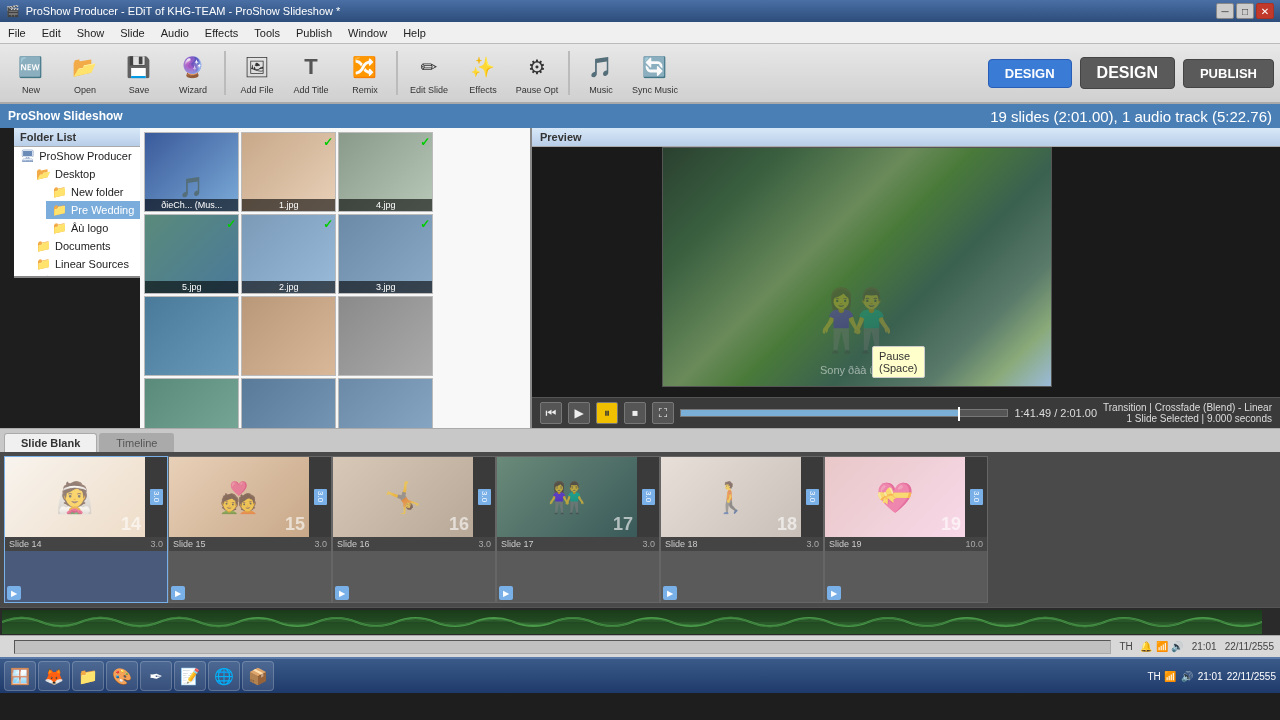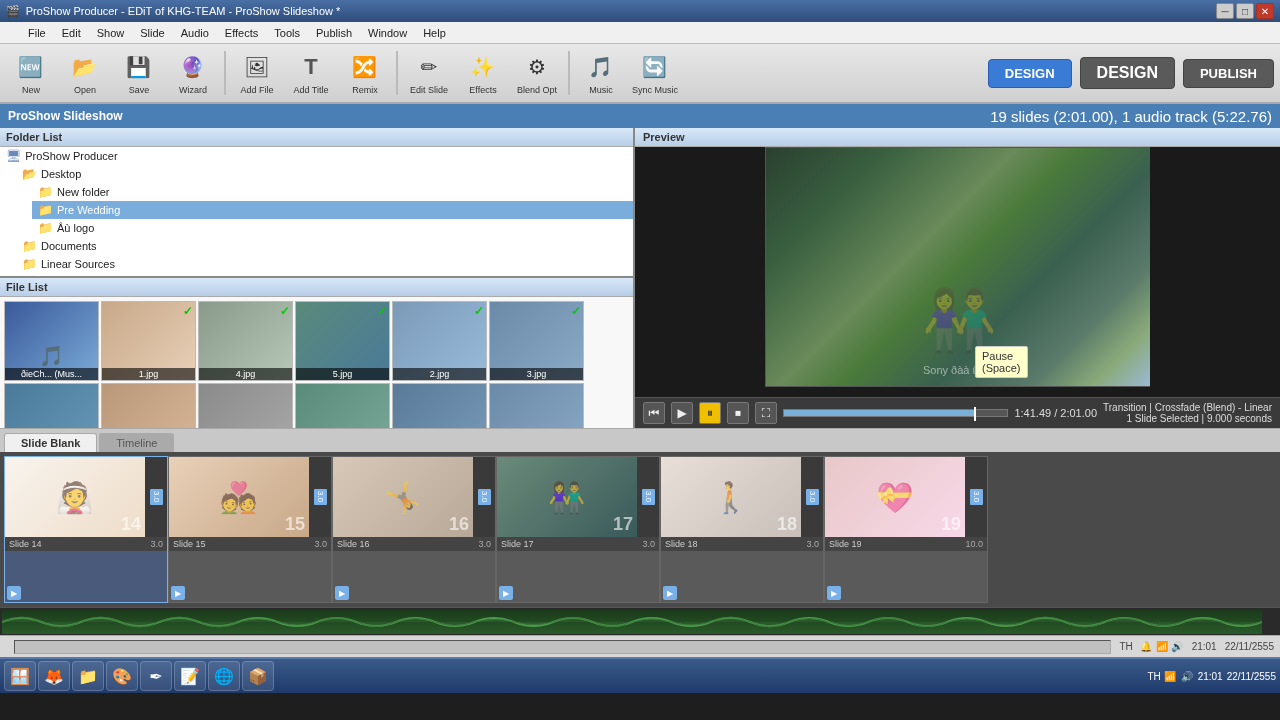--- a/index.html
+++ b/index.html
@@ -11,21 +11,21 @@
       height: 22px; display: flex; align-items: center; justify-content: space-between; padding: 0 6px;
       color: white; font-size: 11px;
     }
     #title-bar-left { display: flex; align-items: center; gap: 6px; }
     #title-bar-controls { display: flex; gap: 2px; }
     .title-btn { width: 18px; height: 16px; display: flex; align-items: center; justify-content: center; font-size: 10px; cursor: pointer; border: 1px solid #888; background: #ccc; color: #333; border-radius: 2px; }
     .title-btn.close { background: #c0392b; color: white; border-color: #a93226; }
 
     
     #menu-bar {
-      background: #f0f0f0; height: 22px; display: flex; align-items: center; padding: 0 20px; border-bottom: 1px solid #bbb;
+      background: #f0f0f0; height: 22px; display: flex; align-items: center; padding: 0 0; border-bottom: 1px solid #bbb;
     }
     .menu-item { padding: 2px 8px; cursor: pointer; color: #222; font-size: 11px; }
 
     
     #toolbar {
       background: linear-gradient(to bottom, #e8e8e8, #d0d0d0); height: 60px; display: flex; align-items: center; padding: 4px 6px; border-bottom: 2px solid #aaa; gap: 4px;
     }
     .toolbar-btn {
       display: flex; flex-direction: column; align-items: center; justify-content: center;
       width: 50px; height: 52px; cursor: pointer; border: 1px solid transparent; border-radius: 3px;
@@ -39,21 +39,21 @@
 
     
     #app-title-bar {
       background: #4a7fb5; color: white; height: 24px; display: flex; align-items: center; padding: 0 8px; font-size: 12px; font-weight: bold;
     }
 
     
     #main-area { display: flex; height: calc(720px - 22px - 22px - 60px - 24px - 22px - 180px - 36px); }
 
     
-    #left-panel { width: 635px; display: flex; flex-direction: column; border-right: 2px solid #888; }
+    #left-panel { width: 532px; display: flex; flex-direction: row; border-right: 2px solid #888; padding-left: 14px; }
 
     #folder-list { background: #ffffff; height: 150px; border-bottom: 2px solid #888; overflow-y: auto; }
     #folder-list-header { background: linear-gradient(to bottom, #d8e8f8, #b8cee8); padding: 3px 6px; font-weight: bold; font-size: 11px; color: #333; border-bottom: 1px solid #aaa; }
     .folder-item { padding: 2px 6px; cursor: pointer; display: flex; align-items: center; gap: 4px; color: #222; }
     .folder-item.selected { background: #7aaddc; color: white; }
     .folder-indent1 { margin-left: 16px; }
     .folder-indent2 { margin-left: 32px; }
 
     #file-list { background: #f8f8f8; flex: 1; overflow-y: auto; }
     #file-list-header { background: linear-gradient(to bottom, #d8e8f8, #b8cee8); padding: 3px 6px; font-weight: bold; font-size: 11px; color: #333; border-bottom: 1px solid #aaa; }
@@ -186,21 +186,21 @@
   <div class="toolbar-btn">
     <div class="toolbar-icon">✏</div>
     <span>Edit Slide</span>
   </div>
   <div class="toolbar-btn">
     <div class="toolbar-icon">✨</div>
     <span>Effects</span>
   </div>
   <div class="toolbar-btn">
     <div class="toolbar-icon">⚙</div>
-    <span>Blend Opt</span>
+    <span>Pause Opt</span>
   </div>
   <div class="toolbar-sep"></div>
   <div class="toolbar-btn">
     <div class="toolbar-icon">🎵</div>
     <span>Music</span>
   </div>
   <div class="toolbar-btn">
     <div class="toolbar-icon">🔄</div>
     <span>Sync Music</span>
   </div>
@@ -250,21 +250,20 @@
         <span>Linear Sources</span>
       </div>
       <div class="folder-item folder-indent1">
         <span class="music-icon">🎵</span>
         <span>Music</span>
       </div>
 
     </div>
 
     <div id="file-list">
-      <div id="file-list-header">File List</div>
       <div id="file-grid">
 
         <div class="file-thumb" style="background: linear-gradient(135deg, #3a5a9a, #7aaad8);">
           <span style="color:white;font-size:20px;">🎵</span>
           <div class="file-thumb-label">ðieCh... (Mus...</div>
         </div>
 
         <div class="file-thumb" style="background: linear-gradient(135deg, #c8a888, #e8d0b8);">
           <div class="file-thumb-check">✓</div>
           <div class="file-thumb-label">1.jpg</div>

